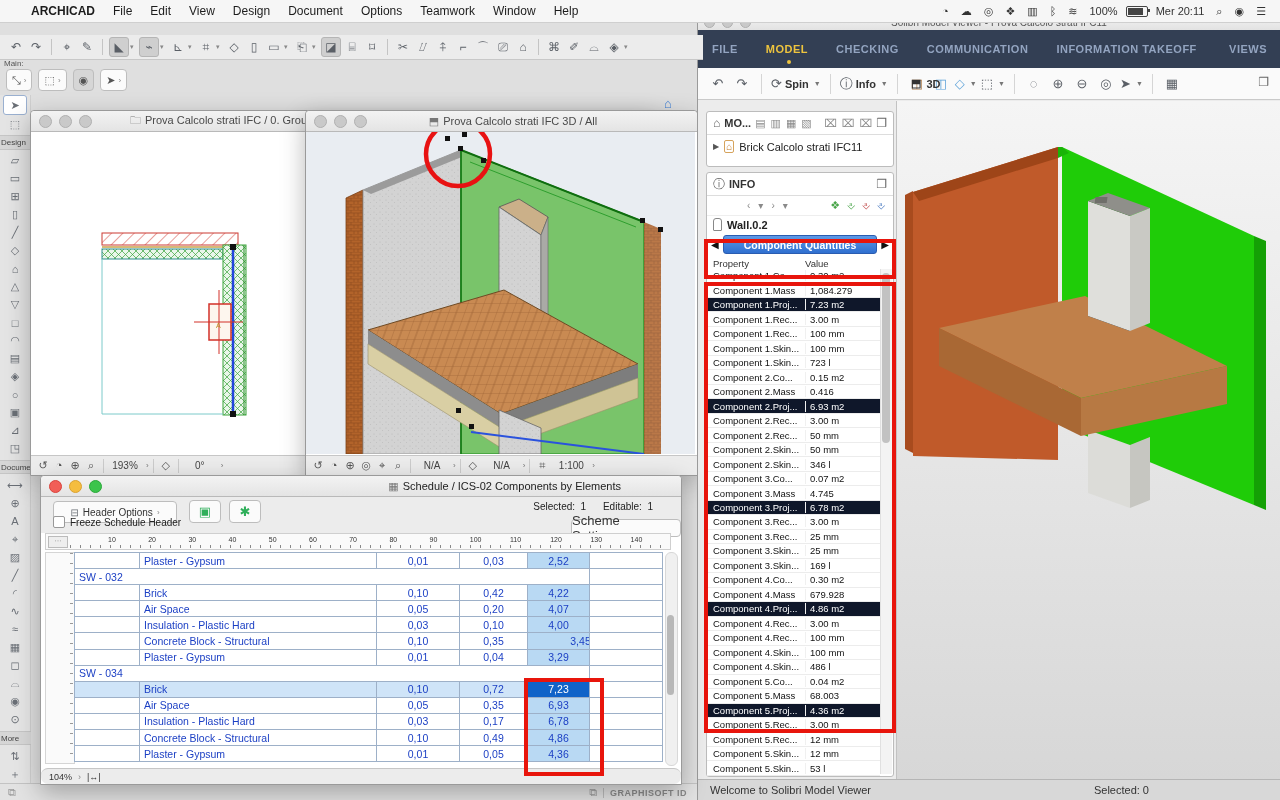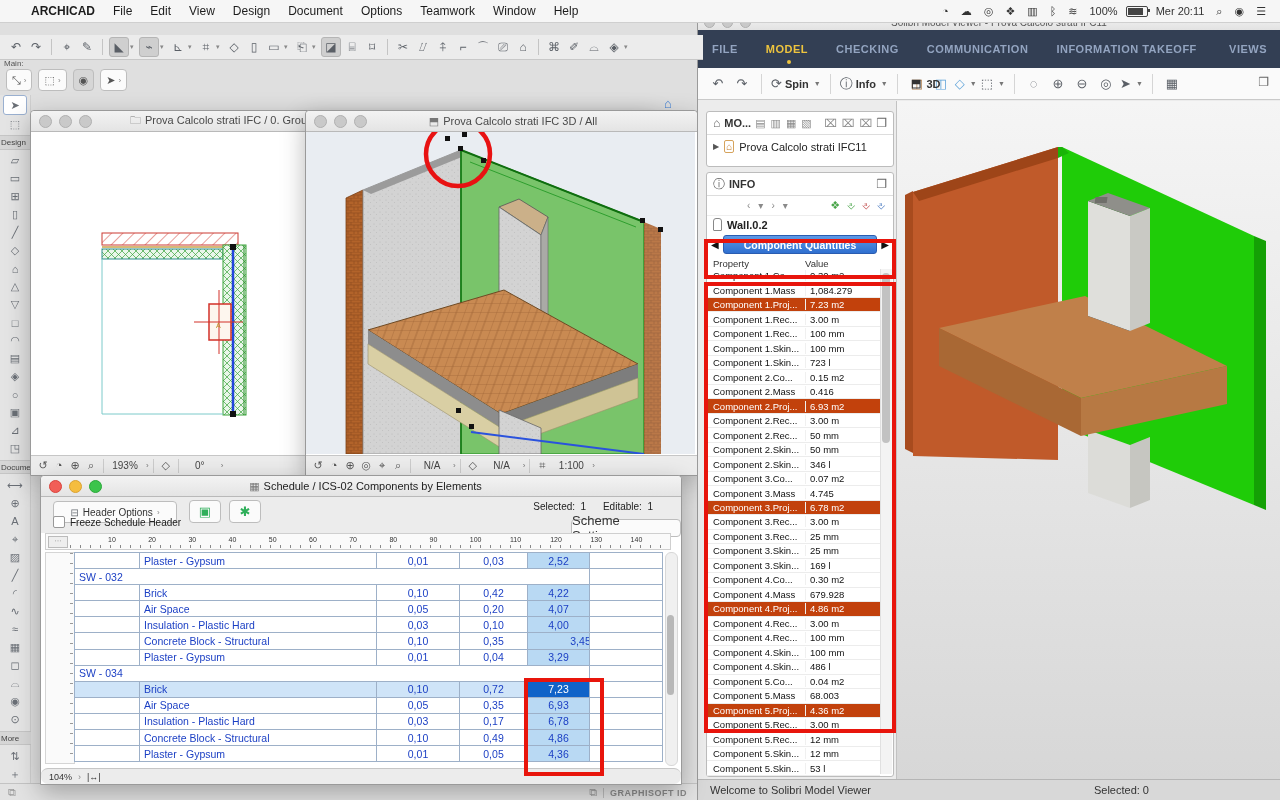--- a/index.html
+++ b/index.html
@@ -125,21 +125,21 @@
   #selector .arr{font-size:10px;color:#111;}
   #cq-btn{flex:1;height:17px;background:linear-gradient(#5d9ae6,#2f6fd0);border:1px solid #2a5cb0;border-radius:3px;
     color:#fff;font-size:10.5px;font-weight:bold;display:flex;align-items:center;justify-content:center;}
   #prop-header{display:flex;font-size:9.5px;color:#333;padding:2px 0 2px 6px;border-bottom:1px solid #ddd;}
   #prop-header .ph1{width:92px;}
   #prop-rows{position:absolute;left:0;top:96px;right:13px;bottom:0;overflow:hidden;}
   .prow{display:flex;align-items:center;font-size:9.5px;color:#111;border-bottom:1px solid #ececec;
     padding-left:6px;background:#fff;box-sizing:border-box;}
   .prow .pn{width:92px;overflow:hidden;white-space:nowrap;flex:none;border-right:1px solid #f0f0f0;}
   .prow .pv{flex:1;overflow:hidden;white-space:nowrap;padding-left:4px;}
-  .prow.sel{background:#c2410c;color:#fff;}
+  .prow.sel{background:#0f172a;color:#fff;}
   #prop-scroll{position:absolute;right:1px;top:96px;width:11px;bottom:2px;background:#f3f3f3;border-left:1px solid #e0e0e0;}
   #prop-scroll .th{position:absolute;left:1px;width:8px;top:4px;height:170px;background:#c2c2c2;border-radius:4px;}
   .redbox{position:absolute;border:4px solid #e8150c;z-index:8;pointer-events:none;}
   #sol-status{position:absolute;left:0;bottom:0;width:100%;height:21px;background:#d8d8d8;border-top:1px solid #b5b5b5;
     display:flex;align-items:center;font-size:11px;color:#333;padding:0 12px;box-sizing:border-box;}
   #sol-3dlabel{position:absolute;left:213px;top:62px;font-size:11px;font-weight:bold;color:#333;display:flex;gap:5px;align-items:center;z-index:4;}
   #sol-3dpanelicon{position:absolute;right:12px;top:60px;color:#666;font-size:12px;z-index:4;}
   .gi{color:#6a6f76;}
 </style>
 </head>
@@ -426,21 +426,21 @@
     </div>
   </div>
 
   <div class="win" style="left:40px;top:475px;width:640px;height:308px;z-index:12;">
     <div class="titlebar">
       <span class="tl color">
           <i></i>
           <i></i>
           <i></i>
         </span>
-      <span class="wtitle" style="color:#222;"><span class="wicon">▦</span><span>Schedule / ICS-02 Components by Elements</span></span>
+      <span class="wtitle" style="color:#222;text-align:right;"><span class="wicon">▦</span><span>Schedule / ICS-02 Components by Elements</span></span>
       <span style="width:60px;"></span>
     </div>
     <div id="sched-toolrow">
       <div class="hbtn" style="left:12px;top:4px;width:122px;height:20px;">
         <span class="gi">⊟</span>
         <span>Header Options</span>
           <span class="c" style="font-size:8px;color:#888;">›</span>
       </div>
       <div class="hbtn greenbtn" style="left:148px;top:3px;width:30px;height:21px;">▣</div>
       <div class="hbtn greenbtn" style="left:188px;top:3px;width:30px;height:21px;">✱</div>
@@ -715,21 +715,21 @@
         <span class="micons" id="model-bins">
             <span>⌧</span>
             <span>⌧</span>
             <span>⌧</span>
           </span>
         <span class="pic">❐</span>
       </div>
       <div id="model-tree">
         <span class="tri">▶</span>
         <span class="house">⌂</span>
-        <span>Prova Calcolo strati IFC11</span>
+        <span>Brick Calcolo strati IFC11</span>
       </div>
     </div>
 
     <div class="panel" style="left:8px;top:157px;width:186px;height:603px;">
       <div class="phead">
         <span class="pic">ⓘ</span>
         <span>INFO</span>
         <span class="sp"></span>
         <span class="pic">❐</span>
       </div>

